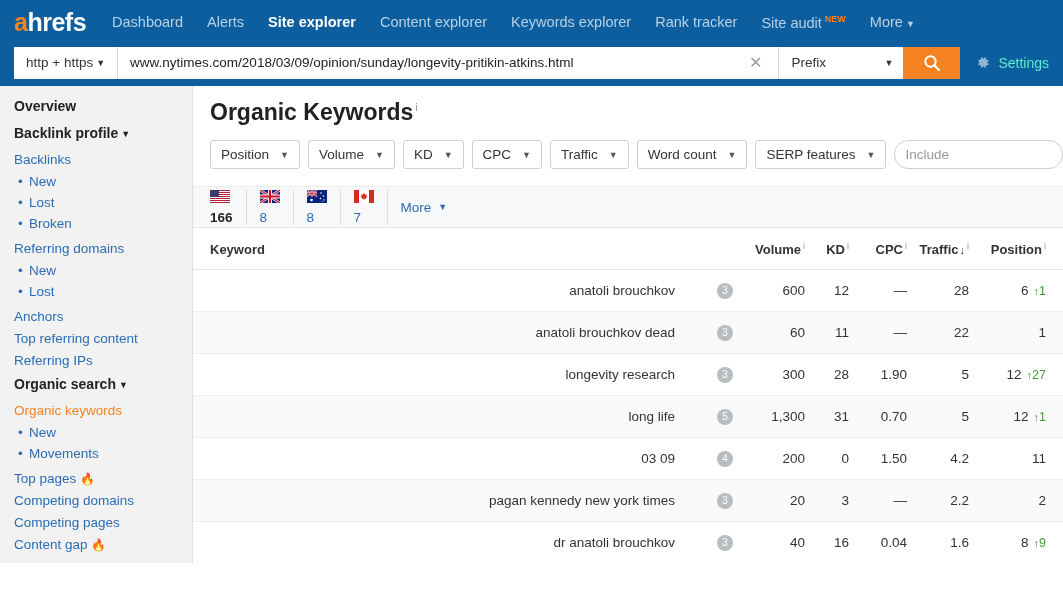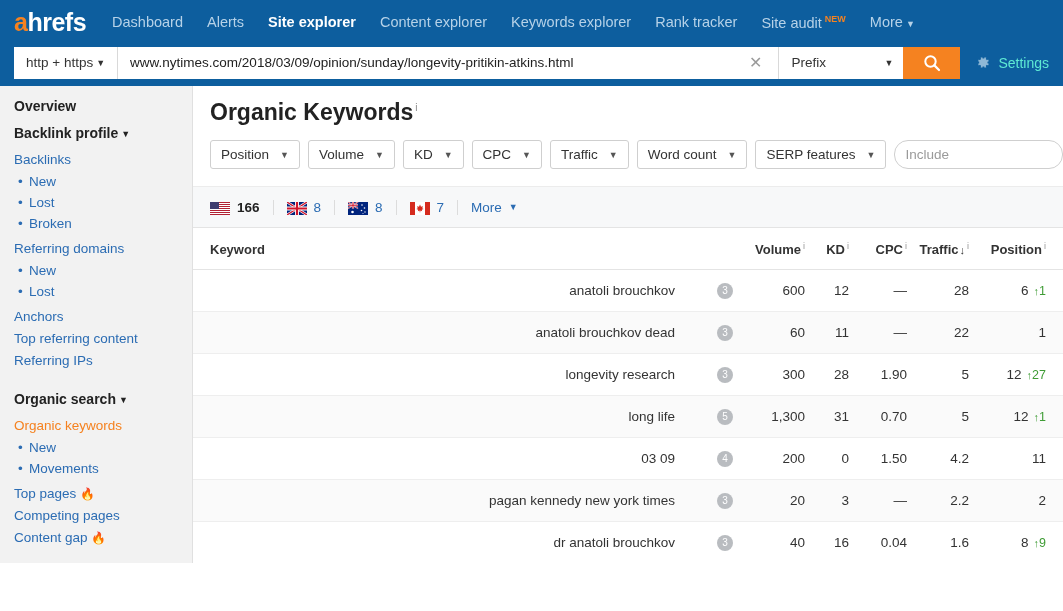--- a/index.html
+++ b/index.html
@@ -109,21 +109,21 @@
     padding: 12px 0 0 14px;
     font-size: 13.5px;
     overflow: hidden;
   }
   .s-head {
     color: #222; font-weight: bold;
     font-size: 14px;
     margin: 0 0 11px 0;
     cursor: pointer;
   }
-  .s-head.gap { margin-top: 23px; }
+  .s-head.gap { margin-top: 8px; }
   .s-link {
     color: #2b6cb3; margin-bottom: 7px; cursor: pointer;
     display: block;
   }
   .s-link.active { color: #f58220; }
   .s-sub {
     color: #2b6cb3; margin-bottom: 6px;
     padding-left: 15px; position: relative;
     cursor: pointer;
   }
@@ -176,24 +176,25 @@
   .flagbar {
     margin-top: 17px;
     height: 42px;
     background: #f7f8f9;
     border-top: 1px solid #ececec;
     border-bottom: 1px solid #e4e4e4;
     display: flex; align-items: center;
     padding-left: 17px;
   }
   .flagitem {
-    display: flex; align-items: flex-end; gap: 7px;
+    display: flex; align-items: flex-start; gap: 7px;
     padding-right: 13px; margin-right: 13px;
     border-right: 1px solid #dcdcdc;
     cursor: pointer;
+    flex-direction: column;
   }
   .flagitem:last-of-type { border-right: none; }
   .flagcount { font-size: 13.5px; color: #2b6cb3; }
   .flagitem.active .flagcount { color: #222; font-weight: bold; }
   .moreflags {
     font-size: 13.5px; color: #2b6cb3;
     display: flex; align-items: center; gap: 4px;
     cursor: pointer;
   }
   .flag { width: 20px; height: 13px; display: block; flex-shrink: 0; }
@@ -321,20 +322,21 @@
 
     <div class="s-head gap"><span>Organic search</span><span class="caret">▼</span></div>
 
     <div class="s-group">
       <span class="s-link active">Organic keywords</span>
       <div class="s-sub">New</div>
       <div class="s-sub">Movements</div>
     </div>
 
     <span class="s-link"><span>Top pages</span> <span class="fire">🔥</span></span>
+    <span class="s-link">Competing domains</span>
     <span class="s-link">Competing pages</span>
     <span class="s-link"><span>Content gap</span> <span class="fire">🔥</span></span>
 
     <div class="s-head gap"><span>Pages</span><span class="caret">▼</span></div>
   </div>
 
   <div class="main">
     <div class="page-title"><span>Organic Keywords</span><span class="sup">i</span></div>
 
     <div class="filters" id="filters">

